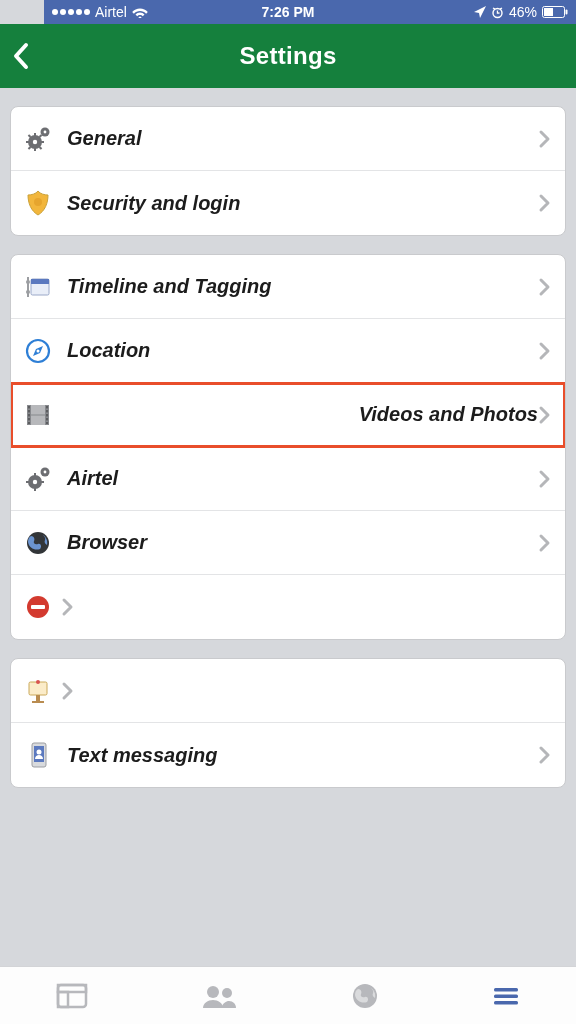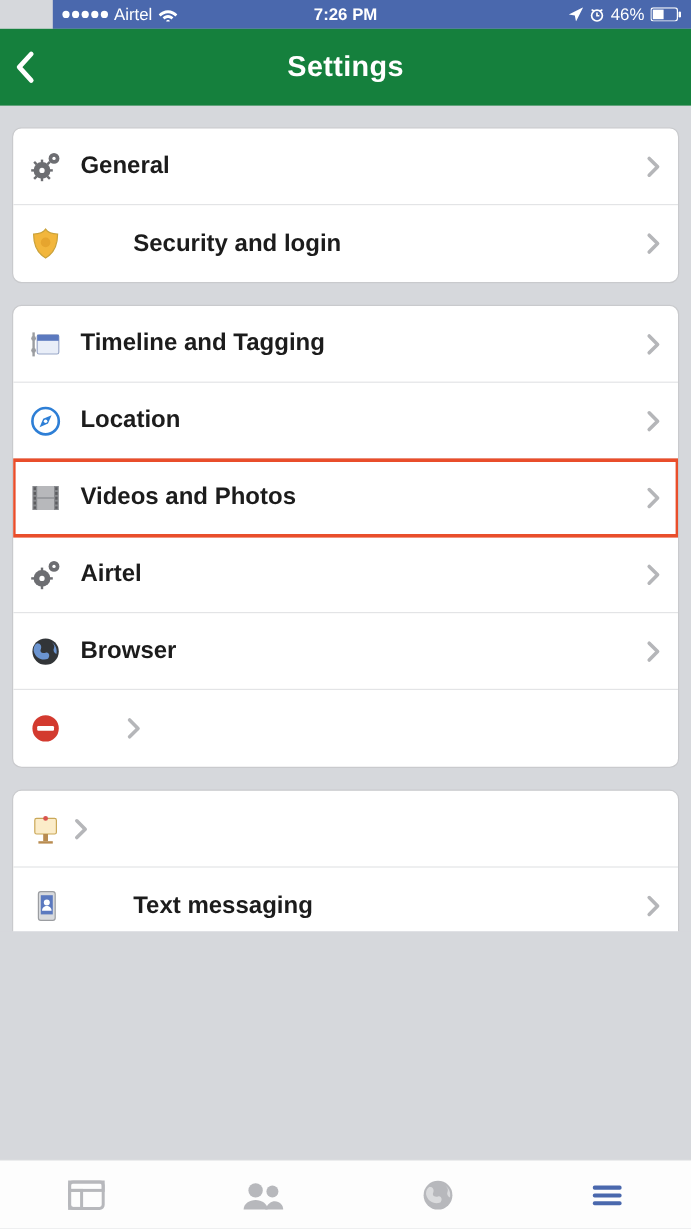--- a/index.html
+++ b/index.html
@@ -47,61 +47,63 @@
     bottom: 0;
     display: flex;
     align-items: center;
     cursor: pointer;
   }
   .nav-title { font-size: 24px; font-weight: 600; letter-spacing: .3px; }
 
   
   .content {
     padding: 0;
-    height: 688px;
+    height: 878px;
     overflow-y: hidden;
     background: #d6d8dc;
+    font-style: italic;
   }
   .group {
     margin: 18px 10px;
     background: #fff;
     border: 1px solid #c9cacd;
     border-radius: 8px;
     overflow: hidden;
   }
   .group:first-child { margin-top: 18px; }
   .group:last-of-type { margin-bottom: 0; }
   .row {
     display: flex;
     align-items: center;
     padding: 0 14px 0 12px;
     height: 64px;
     border-bottom: 1px solid #e3e4e6;
     cursor: pointer;
     position: relative;
   }
-  .row:last-child { border-bottom: none; gap: 44px; }
+  .row:last-child { border-bottom: none; }
   .row-icon {
     width: 38px;
     display: flex;
     align-items: center;
     justify-content: flex-start;
   }
   .row-label {
     flex: 1;
     font-size: 20px;
     font-weight: 700;
     color: #1c1c1c;
     padding-left: 6px;
   }
   .chevron { color: #b5b6b9; }
   .row.highlighted {
     outline: 3px solid #e94e2b;
     outline-offset: -2px;
     z-index: 2;
+    text-align: right;
   }
 
   
   .tabbar {
     position: absolute;
     bottom: 0;
     left: 0;
     right: 0;
     height: 58px;
     background: #fdfdfd;

